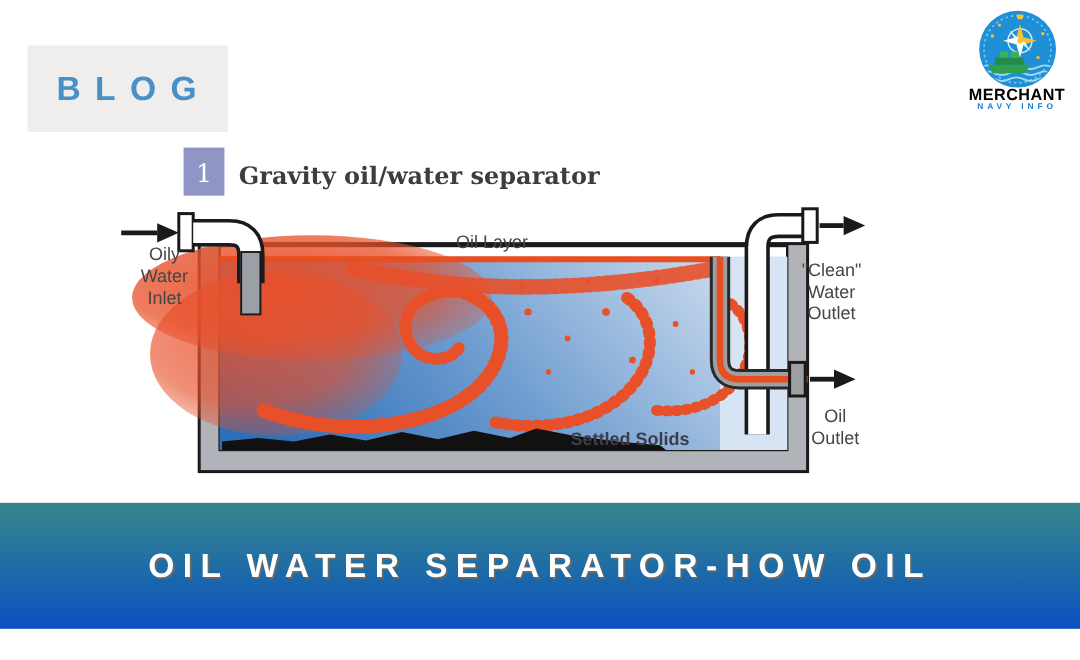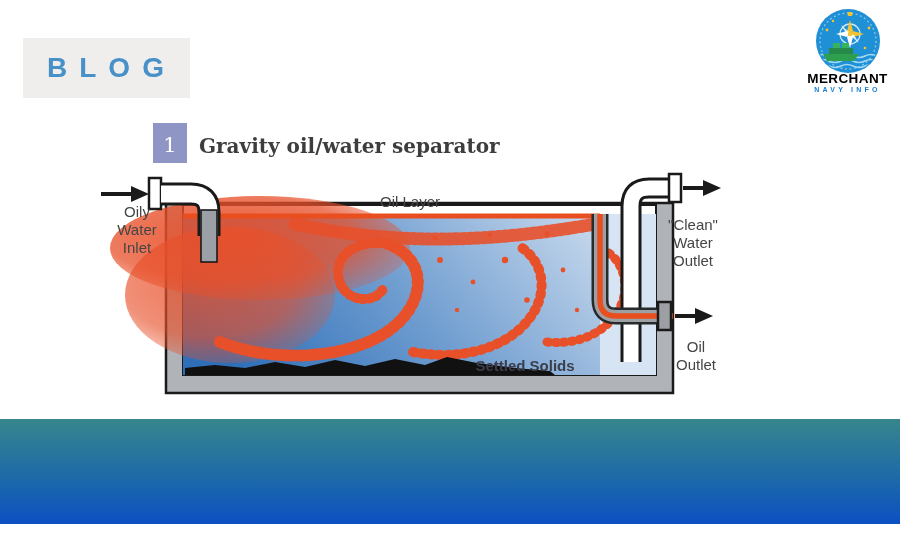--- a/index.html
+++ b/index.html
@@ -1,20 +1,20 @@
 <!DOCTYPE html>
 <html><head>
 <meta charset="utf-8">
 <style>
   html,body{margin:0;padding:0;}
   body{width:900px;height:550px;position:relative;background:#ffffff;overflow:hidden;
        font-family:"Liberation Sans", sans-serif;}
 
   
-  .blog-badge{position:absolute;left:23px;top:38px;width:167px;height:60px;
+  .blog-badge{position:absolute;left:23px;top:38px;width:167px;height:72px;
     background:#efeeec;display:flex;align-items:center;justify-content:center;}
   .blog-badge span{color:#4791c8;font-size:28px;font-weight:bold;letter-spacing:12px;
     padding-left:10px;}
 
   
   .logo{position:absolute;left:800px;top:8px;width:95px;height:88px;text-align:center;}
   .logo svg{display:block;margin:0 auto;}
   .logo .l1{color:#000000;font-weight:bold;font-size:13.5px;letter-spacing:.4px;line-height:13px;margin-top:-2px;}
   .logo .l2{color:#1b7fd0;font-weight:bold;font-size:7px;letter-spacing:3.2px;line-height:9px;}
 
@@ -180,13 +180,14 @@
     <text x="42" y="143">Inlet</text>
     <text x="598" y="120">"Clean"</text>
     <text x="598" y="138">Water</text>
     <text x="598" y="156">Outlet</text>
     <text x="601" y="242">Oil</text>
     <text x="601" y="260">Outlet</text>
   </g>
 </svg>
 
 <div class="banner">
+  <div>OIL WATER SEPARATOR-HOW OIL</div>
 </div>
 
 </body></html>

